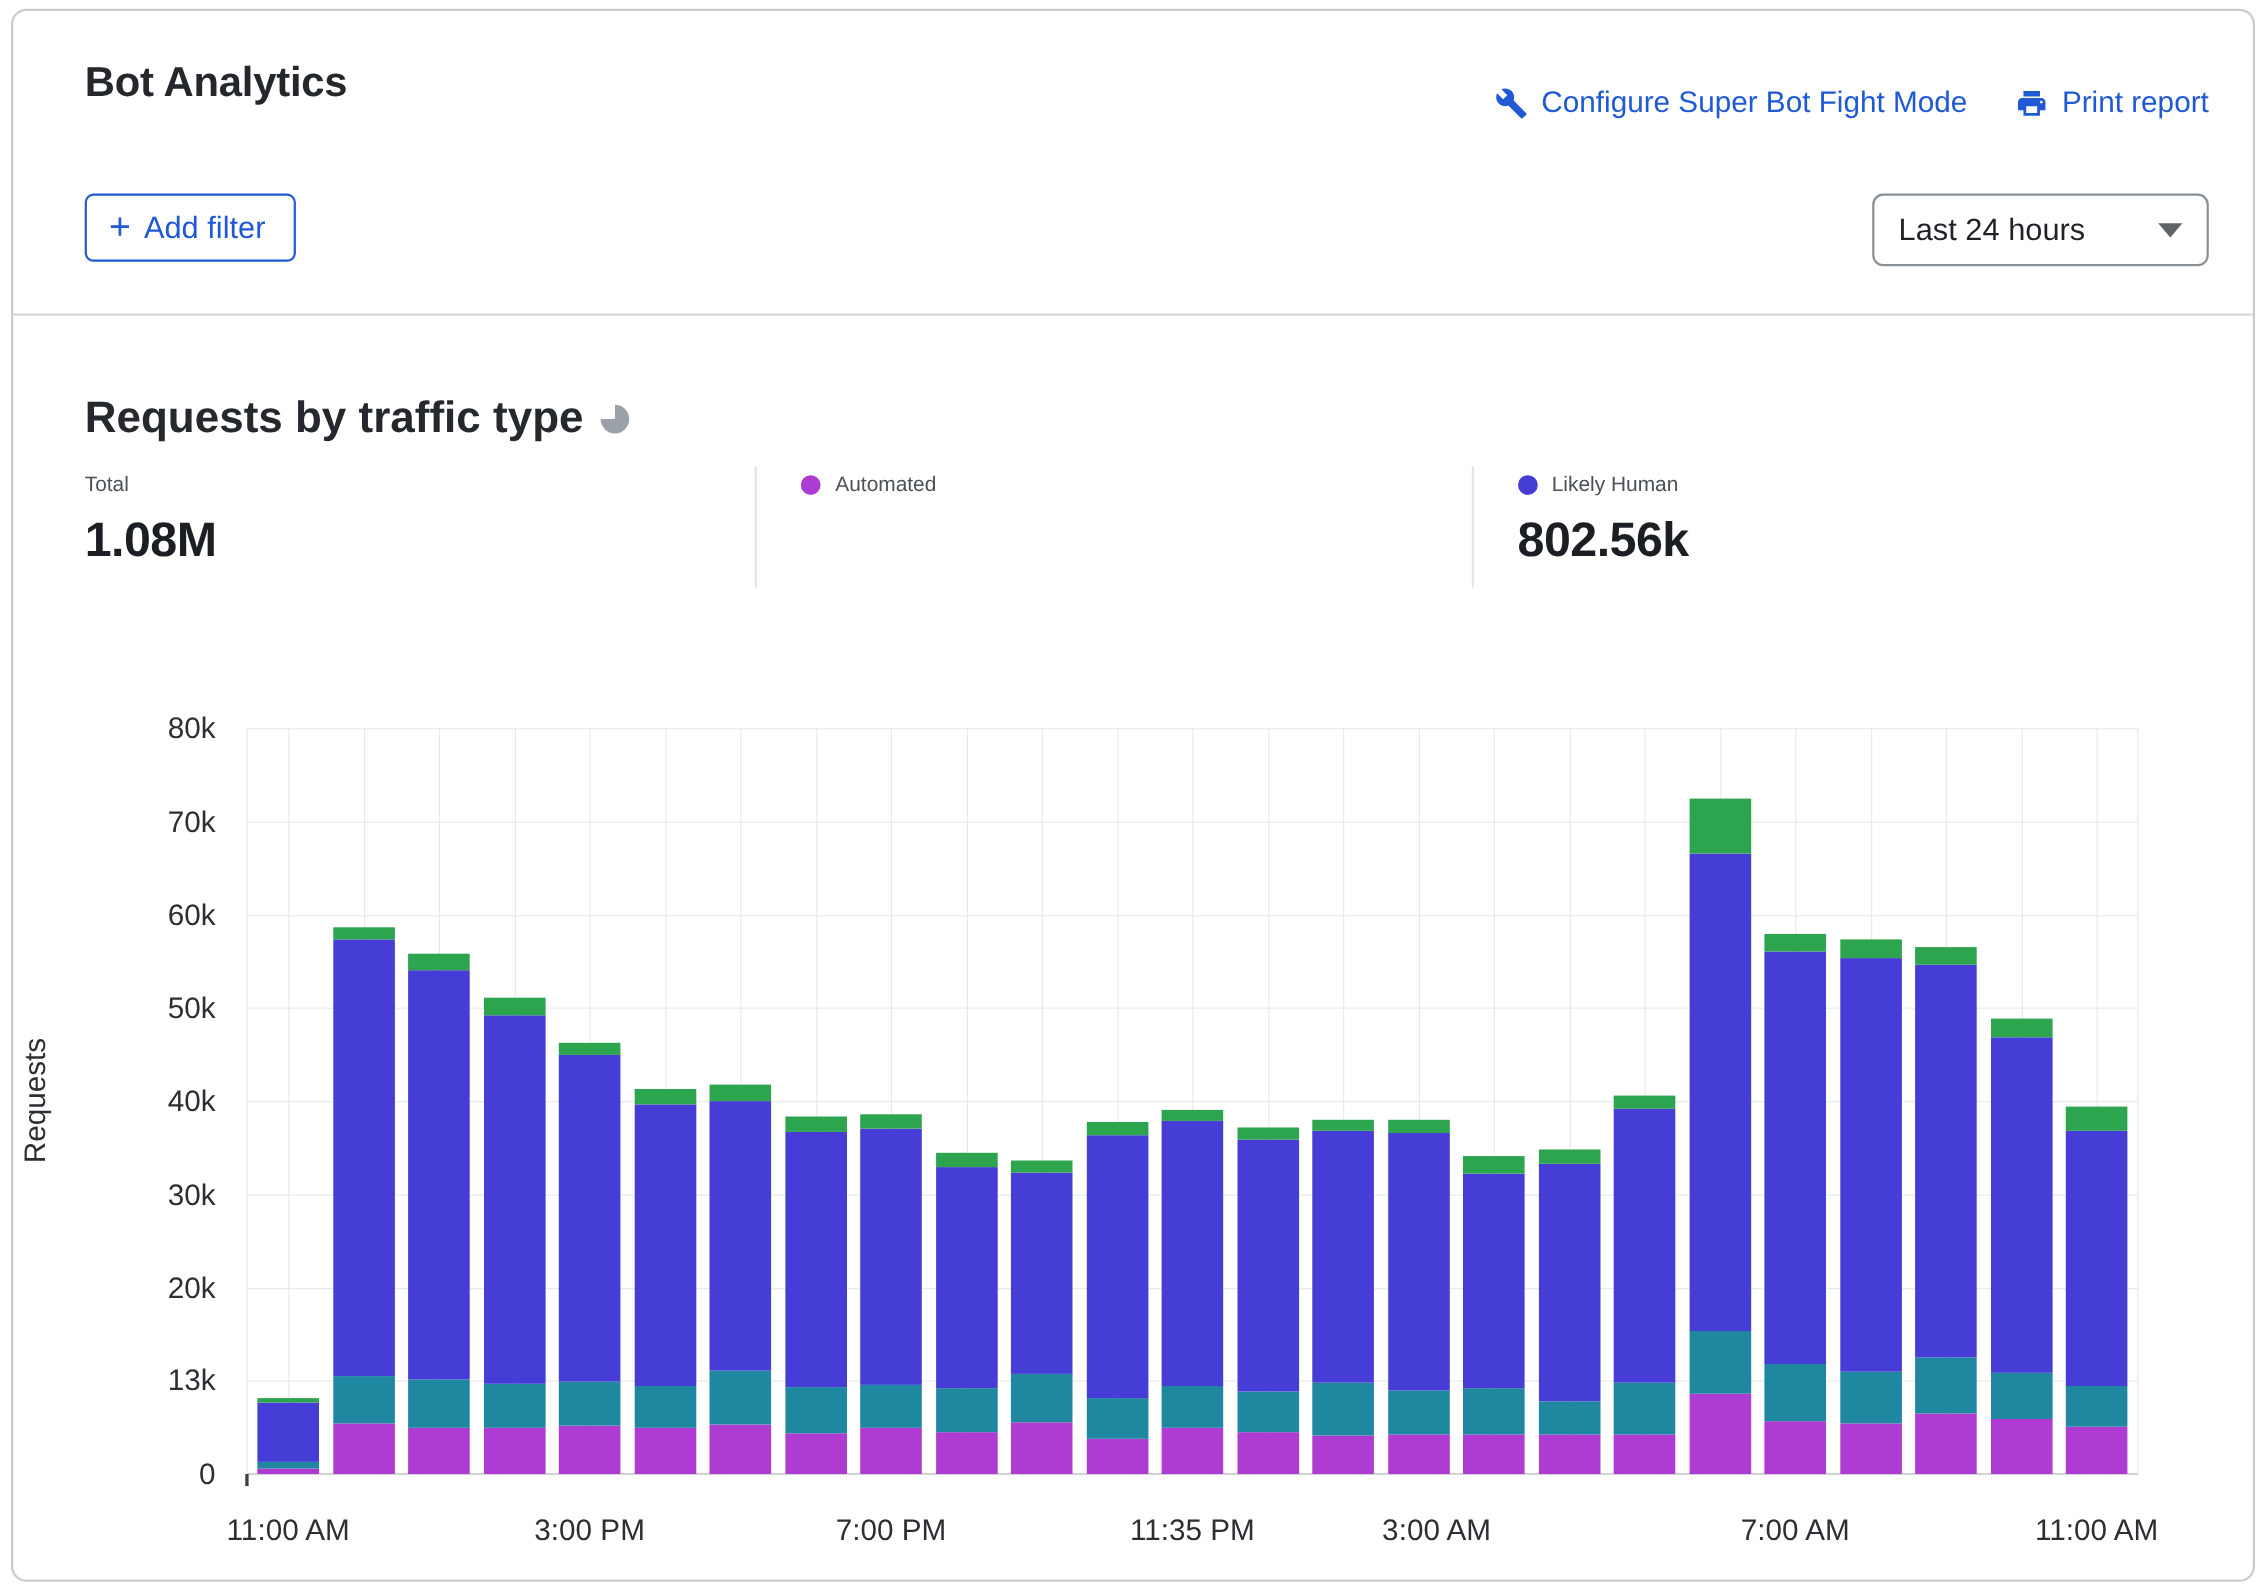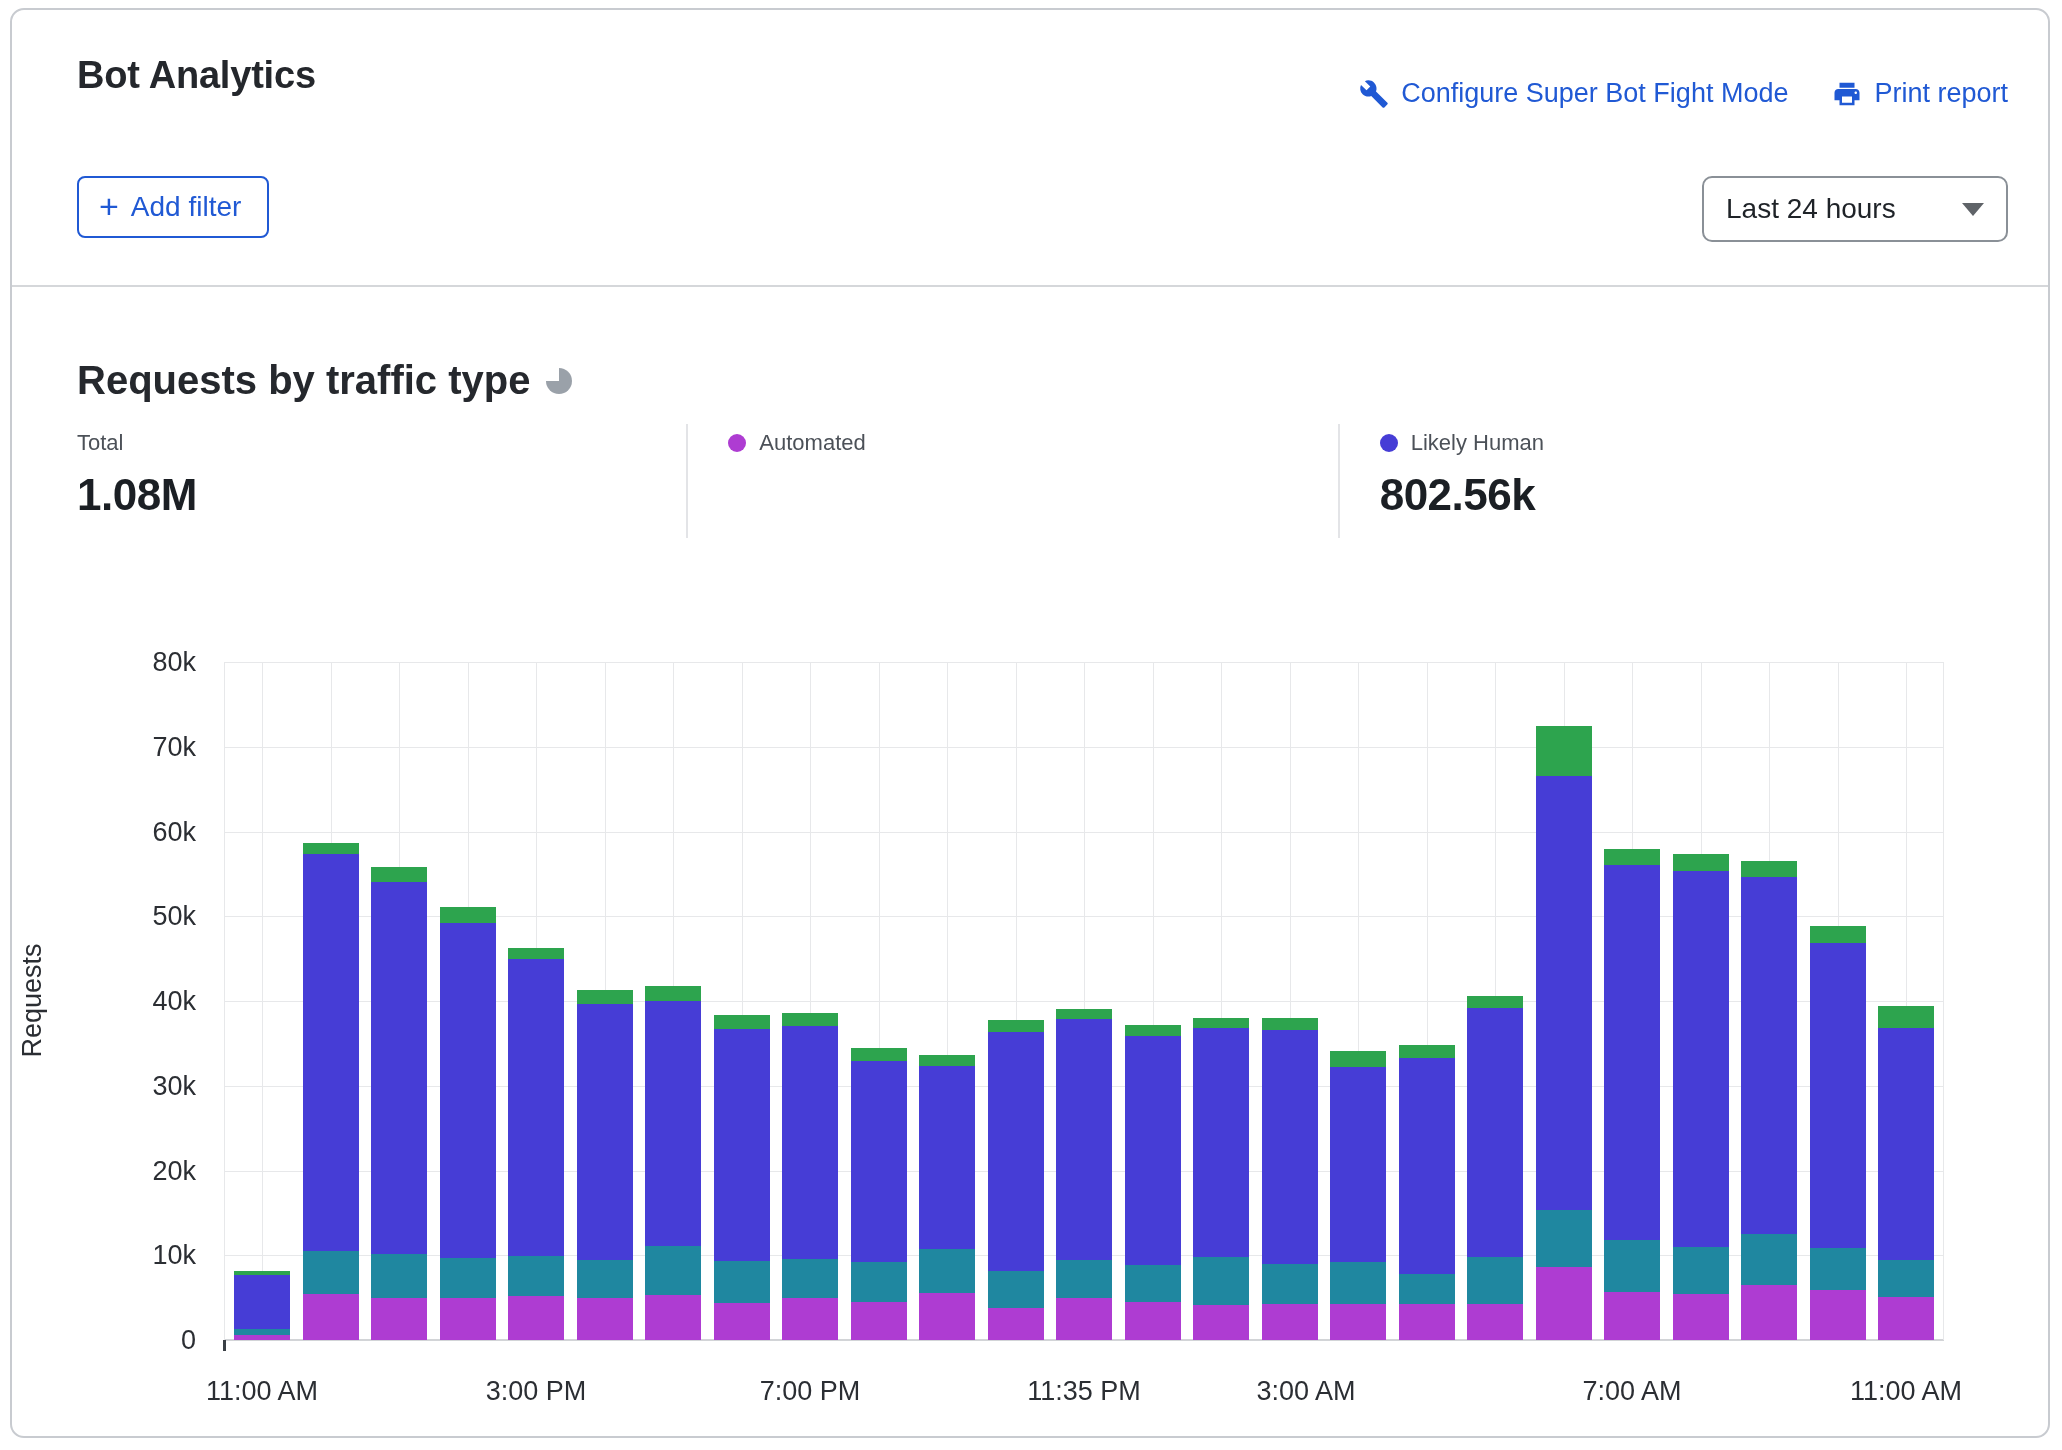--- a/index.html
+++ b/index.html
@@ -49,21 +49,21 @@
   .pie-icon{
     width:26px;height:26px;border-radius:50%;
     background:conic-gradient(var(--icon-gray) 0 270deg,#ffffff 270deg 360deg);
   }
   
   .stats{position:absolute;left:65px;top:414px;width:1912px;display:flex;}
   .stat{flex:1 1 0;padding:6px 0 18px 40px;border-left:2px solid #e3e4e7;box-sizing:border-box;}
   .stat:first-child{padding-left:0;border-left:none;}
   .stat-label-row{display:flex;align-items:center;gap:13px;}
   .stat-dot{width:18px;height:18px;border-radius:50%;flex:0 0 auto;}
-  .stat-label{font-size:22px;color:#4c5158;}
+  .stat-label{font-size:19px;color:#4c5158;}
   .stat-value{margin-top:14px;font-size:44px;font-weight:700;color:#1b1f24;letter-spacing:-0.5px;}
   
   .plot{position:absolute;left:212px;top:652px;width:1720px;height:678px;}
   .gridline-h{position:absolute;left:0;width:100%;height:1px;background:#e7e8ea;}
   .gridline-h.axis-line{background:#d2d4d7;height:2px;}
   .gridline-v{position:absolute;top:0;height:100%;width:1px;background:#e7e8ea;}
   .bar{position:absolute;bottom:0;width:56px;}
   .bar-seg{position:absolute;left:0;width:100%;}
   .corner-tick{position:absolute;left:-1px;top:678px;width:3px;height:11px;background:#3a3f45;}
   .y-labels{position:absolute;left:0;top:652px;width:184px;height:678px;}
@@ -146,21 +146,21 @@
         <span class="stat-dot" style="background: rgb(70, 61, 214);"></span>
         <span class="stat-label">Likely Human</span>
       </div>
       <div class="stat-value">802.56k</div>
     </div>
   </div>
 
   <div class="y-axis-title">Requests</div>
   <div class="y-labels" id="y-labels">
       <div class="y-tick-label" style="top: 662px;">0</div>
-      <div class="y-tick-label" style="top: 577.25px;">10k</div>
+      <div class="y-tick-label" style="top: 577.25px;">13k</div>
       <div class="y-tick-label" style="top: 492.5px;">20k</div>
       <div class="y-tick-label" style="top: 407.75px;">30k</div>
       <div class="y-tick-label" style="top: 323px;">40k</div>
       <div class="y-tick-label" style="top: 238.25px;">50k</div>
       <div class="y-tick-label" style="top: 153.5px;">60k</div>
       <div class="y-tick-label" style="top: 68.75px;">70k</div>
       <div class="y-tick-label" style="top: -16px;">80k</div>
     </div>
   <div class="plot" id="plot">
       <div class="gridline-h axis-line" style="top: 677px;"></div>

